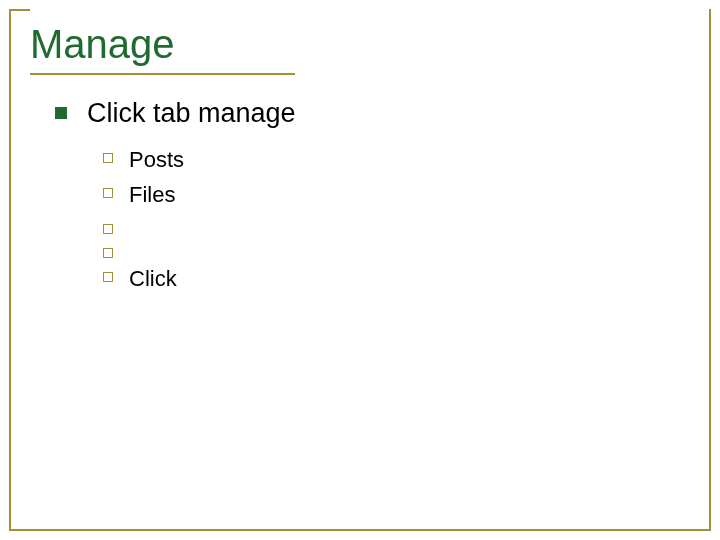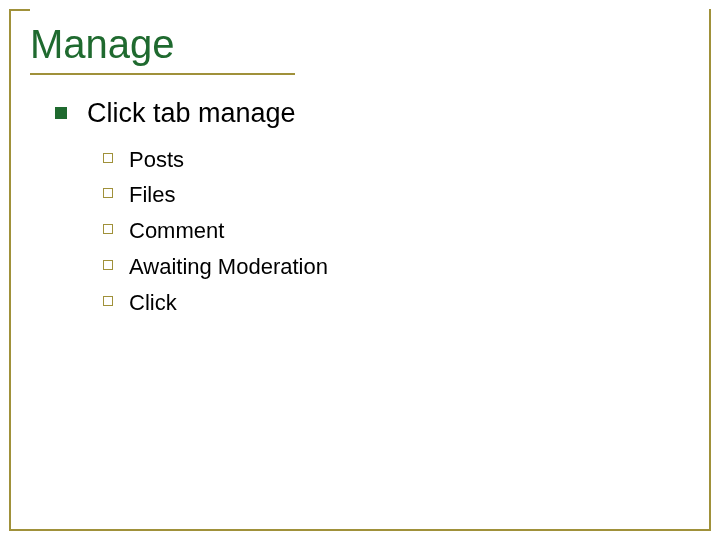--- a/index.html
+++ b/index.html
@@ -129,25 +129,23 @@
       <div class="lvl2">
         <div class="bullet"></div>
         <div class="text">Posts</div>
       </div>
       <div class="lvl2">
         <div class="bullet"></div>
         <div class="text">Files</div>
       </div>
       <div class="lvl2">
         <div class="bullet"></div>
-        <div class="text">Comment</div>
       </div>
       <div class="lvl2">
         <div class="bullet"></div>
-        <div class="text">Awaiting Moderation</div>
       </div>
       <div class="lvl2">
         <div class="bullet"></div>
         <div class="text">Click</div>
       </div>
     </div>
   </div>
 </div>
 
 </body></html>

